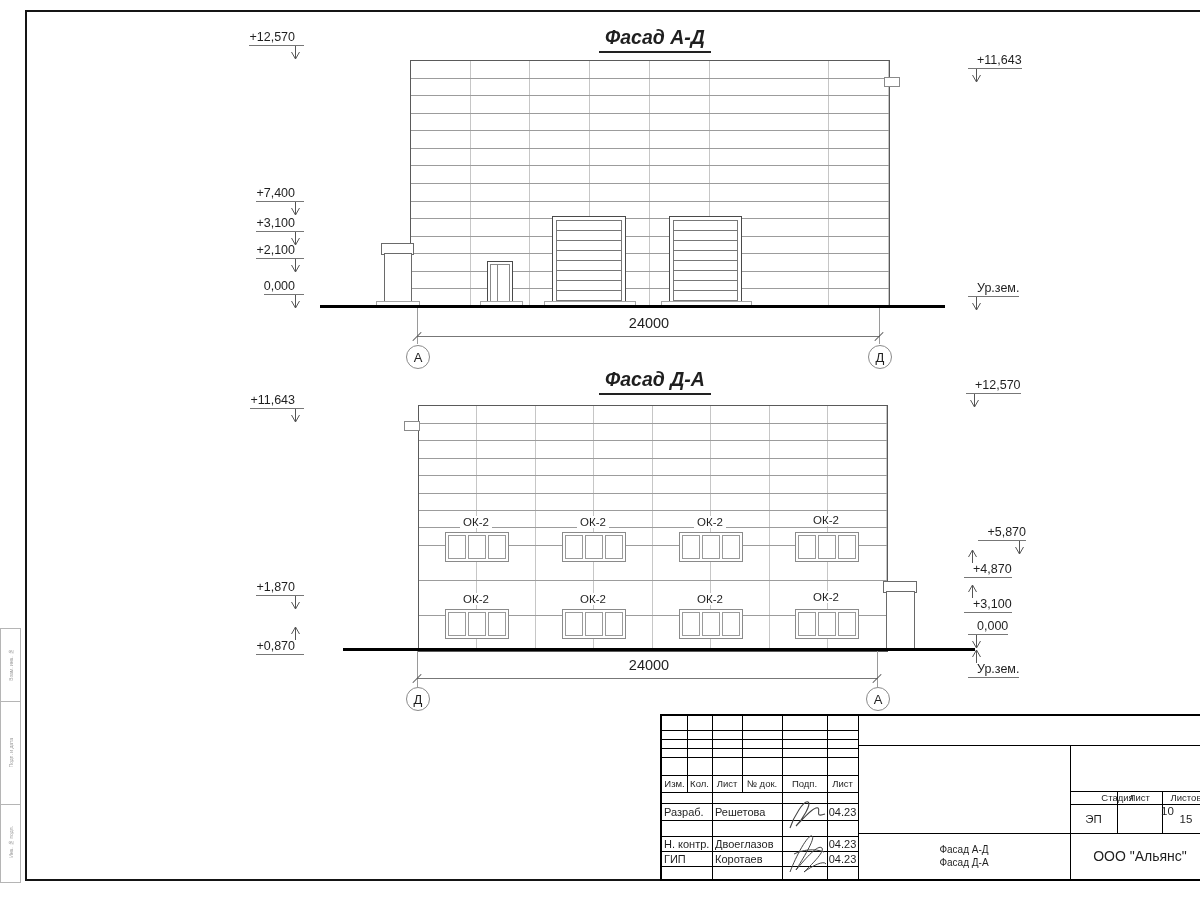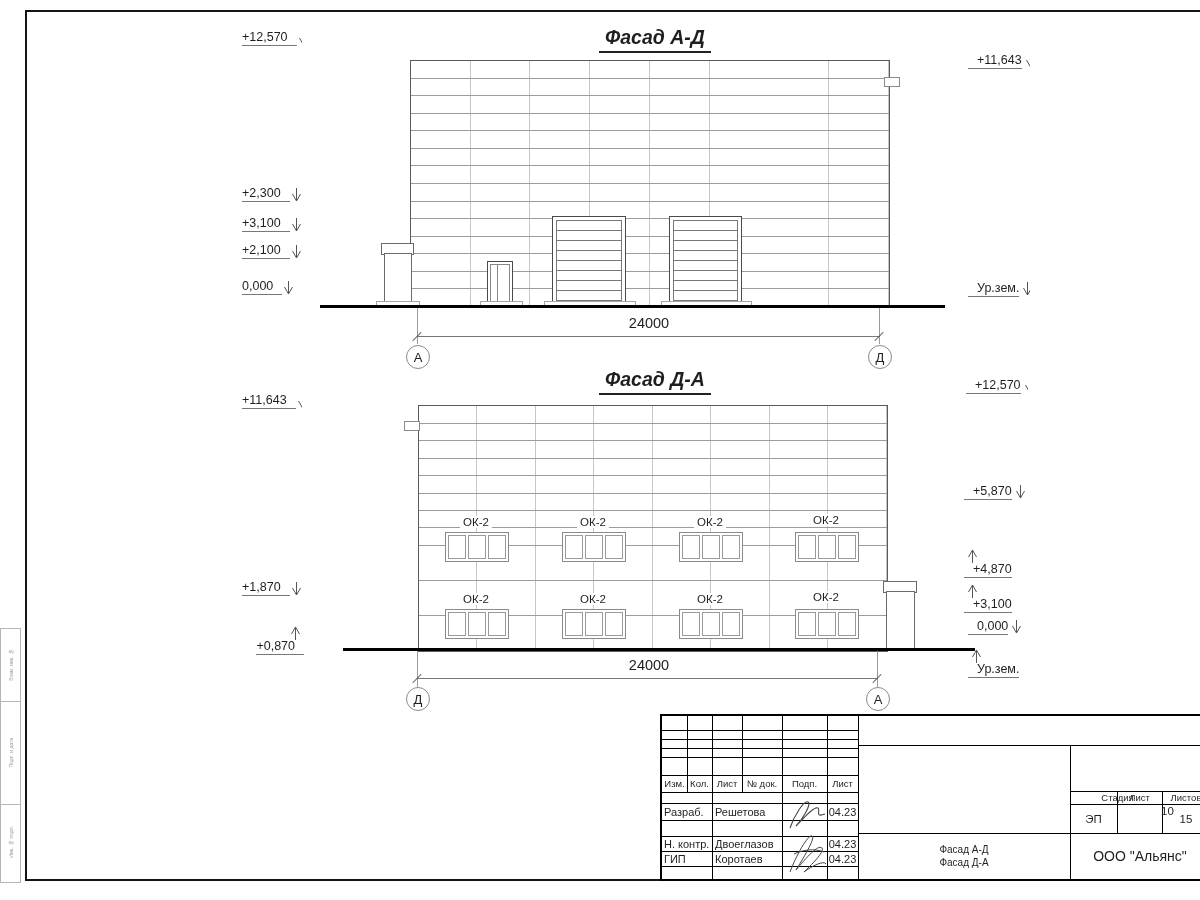--- a/index.html
+++ b/index.html
@@ -33,21 +33,21 @@
       background:repeating-linear-gradient(to bottom,#fff 0 9px,#777 9px 10px);}
   .door{position:absolute;background:#fff;border:1px solid #4a4a4a;padding:2px;box-sizing:border-box;}
   .door .leafs{position:relative;width:100%;height:100%;border:1px solid #888;box-sizing:border-box;}
   .door .leafs:after{content:"";position:absolute;left:36%;top:0;bottom:0;width:1px;background:#888;}
   .win{position:absolute;height:24px;background:#fff;border:1px solid #8a8a8a;display:flex;padding:2px;gap:2px;box-sizing:content-box;}
   .win i{flex:1;border:1px solid #9a9a9a;background:#fff;}
   .oklab{position:absolute;width:62px;text-align:center;font-size:11.5px;}
   .oklab span{background:#fff;padding:0 3px;}
 
   
-  .elev{position:absolute;width:62px;display:flex;flex-direction:row;}
+  .elev{position:absolute;width:62px;display:flex;flex-direction:column;}
   .elev .ev{font-size:12.5px;line-height:13px;border-bottom:1px solid #777;padding-bottom:1px;white-space:nowrap;}
   .elev.ar{align-items:flex-end;}
   .elev.ar .ev{padding-right:9px;}
   .elev.al{align-items:flex-start;}
   .elev.al .ev{padding-left:9px;}
   .elev.up{flex-direction:column-reverse;justify-content:flex-end;}
   .elev svg{display:block;}
   .elev.ar svg{margin-right:2px;}
   .elev.al svg{margin-left:2px;}
 
@@ -114,21 +114,21 @@
 
   <div class="ground" style="left:320px;top:305px;width:625px;"></div>
 
   <div class="elev down ar" style="left:242px;top:31px;">
     <span class="ev">+12,570</span>
     <svg width="13" height="14">
         <path d="M6.5 0 V13 M6.5 13 L2.5 6 M6.5 13 L10.5 6" stroke="#555" fill="none"></path>
       </svg>
   </div>
   <div class="elev down ar" style="left:242px;top:187px;">
-    <span class="ev">+2,300</span>
+    <span class="ev">+7,400</span>
     <svg width="13" height="14">
         <path d="M6.5 0 V13 M6.5 13 L2.5 6 M6.5 13 L10.5 6" stroke="#555" fill="none"></path>
       </svg>
   </div>
   <div class="elev down ar" style="left:242px;top:217px;">
     <span class="ev">+3,100</span>
     <svg width="13" height="14">
         <path d="M6.5 0 V13 M6.5 13 L2.5 6 M6.5 13 L10.5 6" stroke="#555" fill="none"></path>
       </svg>
   </div>
@@ -249,21 +249,21 @@
         <path d="M6.5 14 V1 M6.5 1 L2.5 8 M6.5 1 L10.5 8" stroke="#555" fill="none"></path>
       </svg>
   </div>
 
   <div class="elev down al" style="left:966px;top:379px;">
     <span class="ev">+12,570</span>
     <svg width="13" height="14">
         <path d="M6.5 0 V13 M6.5 13 L2.5 6 M6.5 13 L10.5 6" stroke="#555" fill="none"></path>
       </svg>
   </div>
-  <div class="elev down al" style="left:964px;top:485px;">
+  <div class="elev down al" style="left:964px;top:526px;align-items:flex-end;">
     <span class="ev">+5,870</span>
     <svg width="13" height="14">
         <path d="M6.5 0 V13 M6.5 13 L2.5 6 M6.5 13 L10.5 6" stroke="#555" fill="none"></path>
       </svg>
   </div>
   <div class="elev up al" style="left:964px;top:549px;">
     <span class="ev">+4,870</span>
     <svg width="13" height="14">
         <path d="M6.5 14 V1 M6.5 1 L2.5 8 M6.5 1 L10.5 8" stroke="#555" fill="none"></path>
       </svg>

